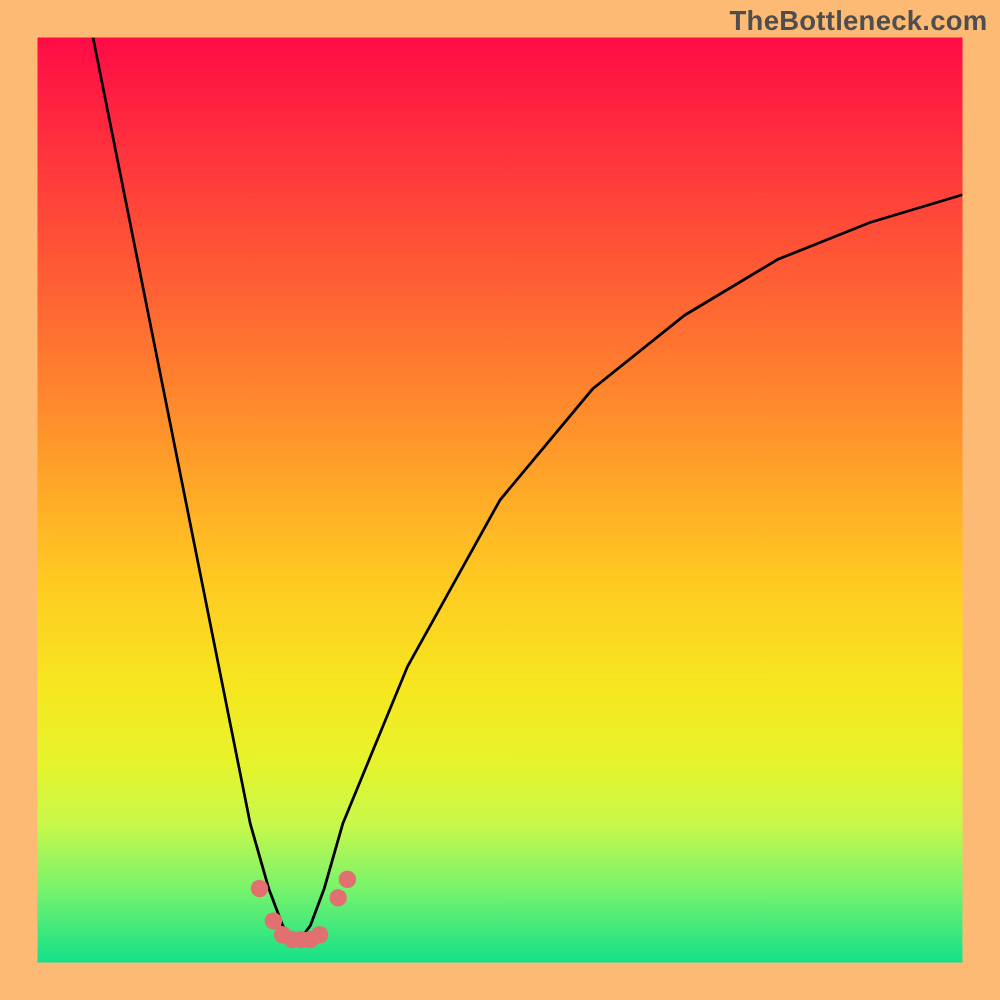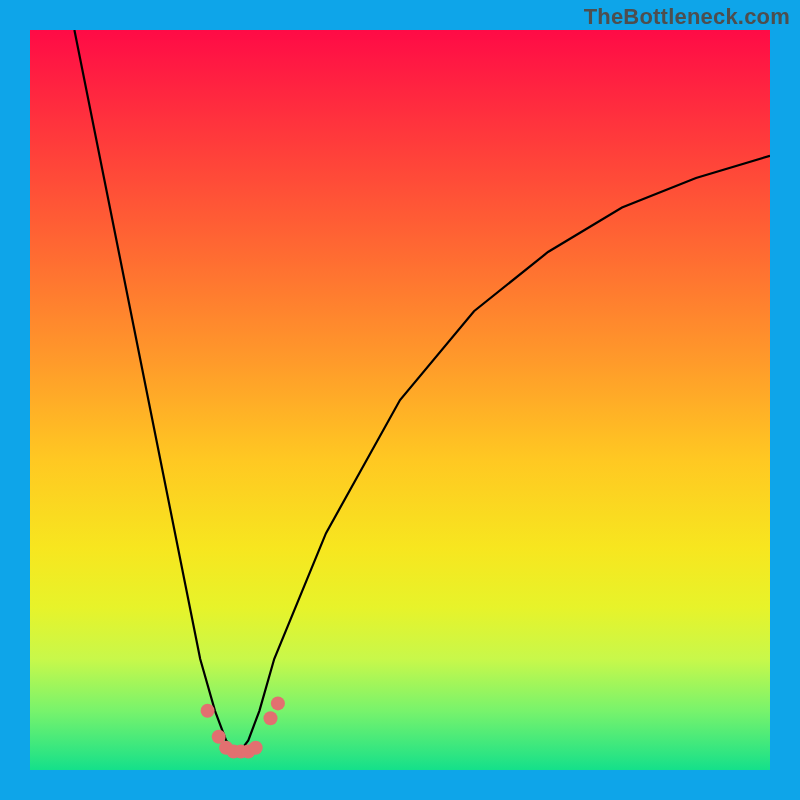--- a/index.html
+++ b/index.html
@@ -10,21 +10,21 @@
     background: #000;
     overflow: hidden;
     font-family: Arial, Helvetica, sans-serif;
   }
   .frame {
     position: absolute;
     left: 0;
     top: 0;
     width: 800px;
     height: 800px;
-    background: #0ea5e9;
+    background: #fdba74;
   }
   .plot {
     position: absolute;
     left: 30px;
     top: 30px;
     width: 740px;
     height: 740px;
     background: linear-gradient(
       to bottom,
       #ff0b46 0%,

